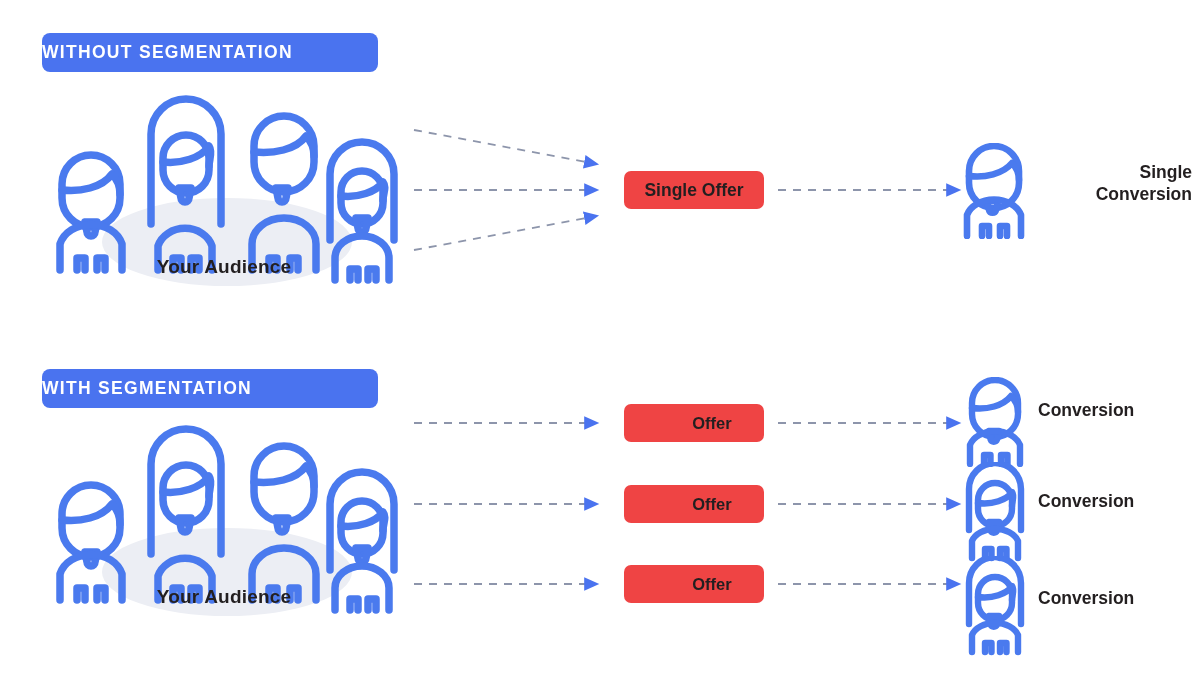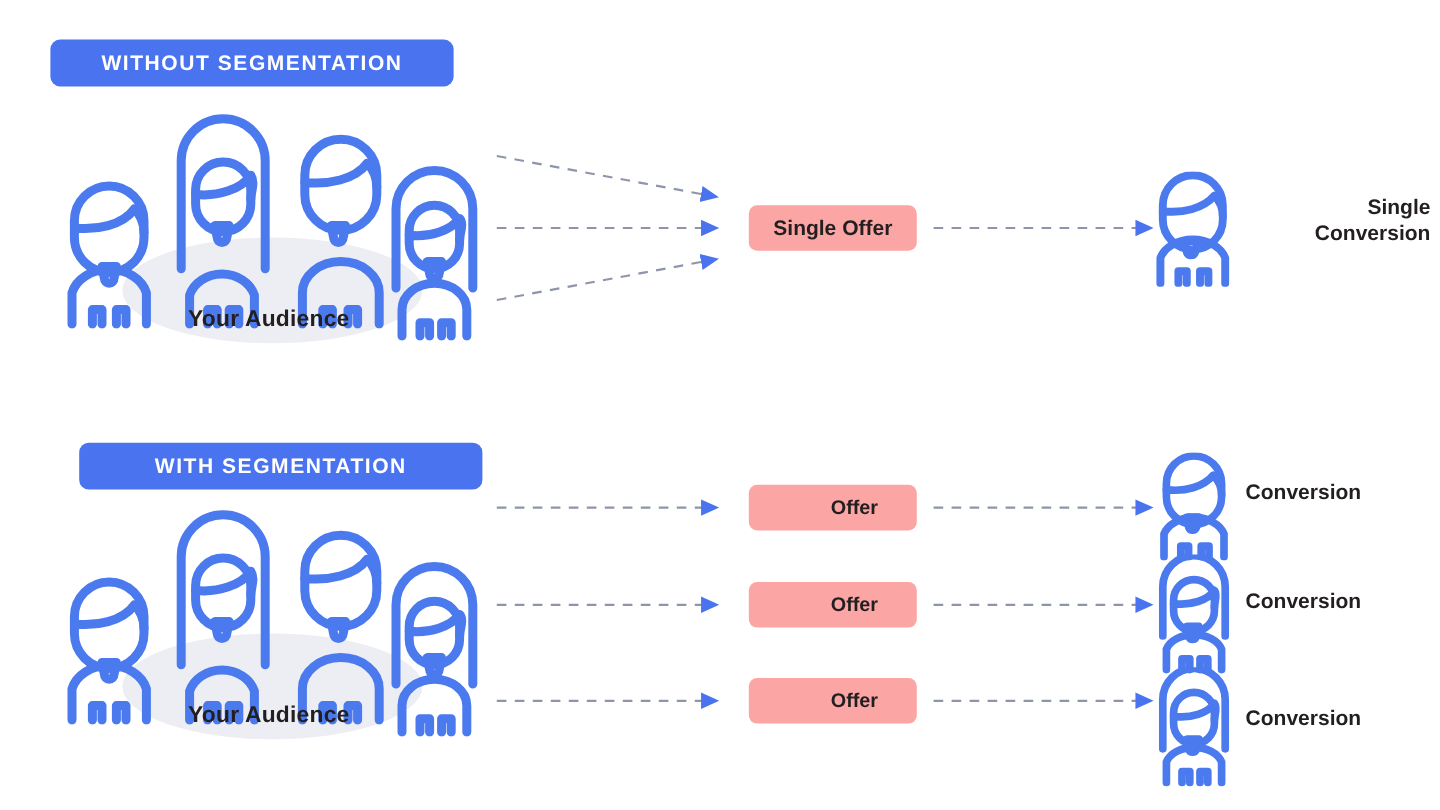--- a/index.html
+++ b/index.html
@@ -18,34 +18,33 @@
     position: absolute;
     left: 0; top: 0;
     width: 1200px;
     height: 675px;
   }
   
   .badge {
     position: absolute;
     display: flex;
     align-items: center;
-    justify-content: center;
     background: #4a73ef;
     border-radius: 8px;
     color: #ffffff;
     font-weight: bold;
     font-size: 17.5px;
     letter-spacing: 1.3px;
     box-sizing: border-box;
     height: 39px;
     width: 336px;
     left: 42px;
   }
   .badge-top { top: 33px; }
-  .badge-bottom { top: 369px; margin-left: 24px; }
+  .badge-bottom { top: 369px; }
 
   
   .audience {
     position: absolute;
     width: 368px;
     height: 210px;
     left: 40px;
   }
   .audience-top { top: 88px; }
   .audience-bottom { top: 418px; }
@@ -70,21 +69,21 @@
     text-align: center;
     font-size: 19px;
     font-weight: bold;
     color: #231f20;
     letter-spacing: .2px;
   }
 
   
   .offer-box {
     position: absolute;
-    background: #fca5a5;
+    background: #ef4444;
     border-radius: 7px;
     display: flex;
     align-items: center;
     justify-content: center;
     font-weight: bold;
     color: #231f20;
     box-sizing: border-box;
   }
   .offer-single {
     left: 624px;

